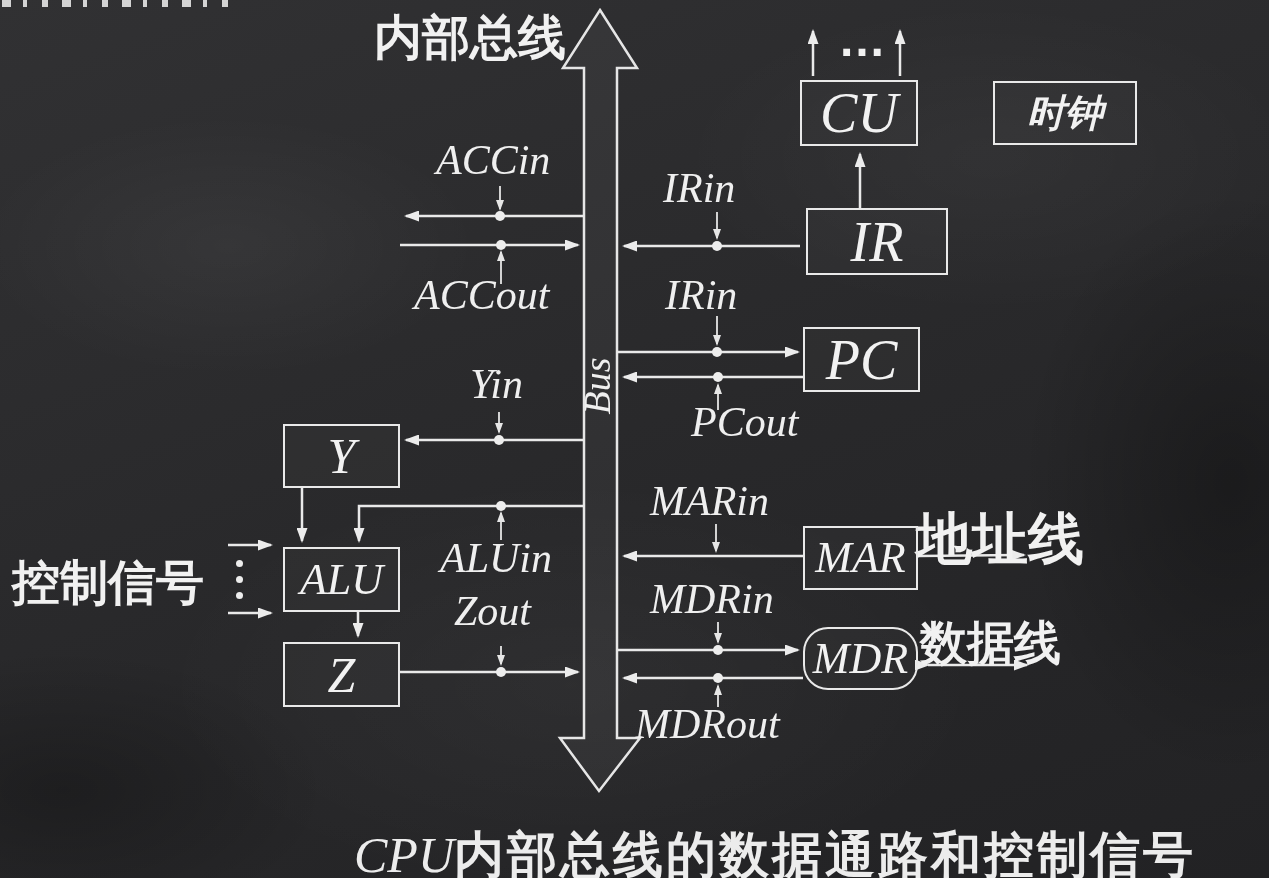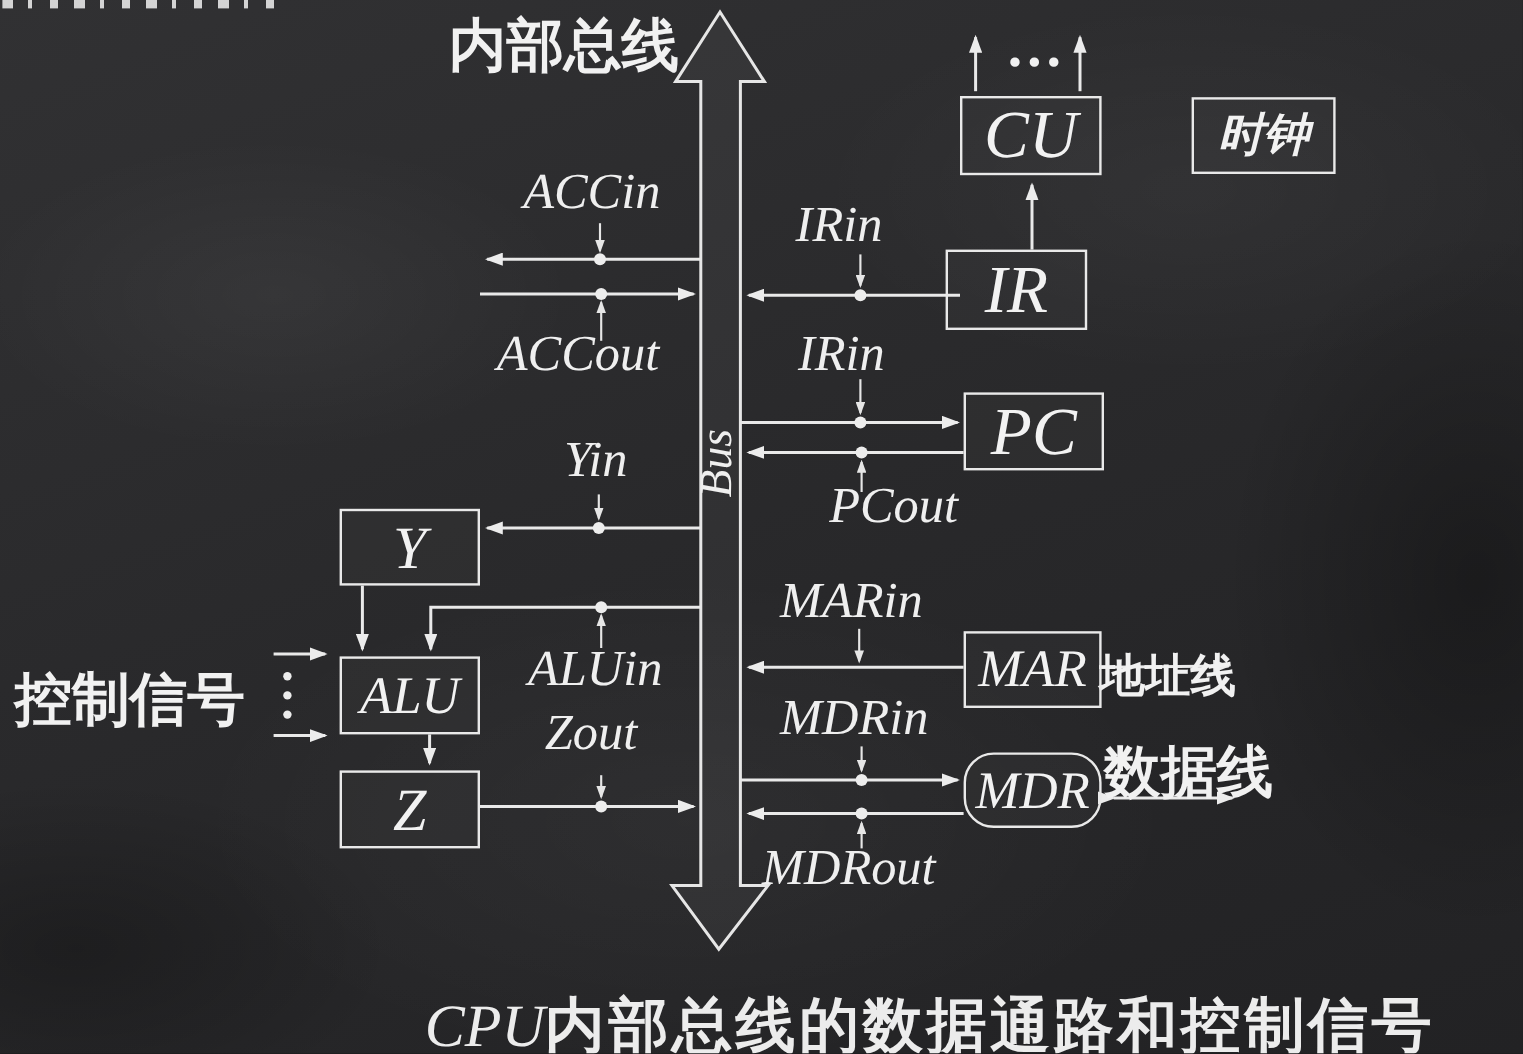--- a/index.html
+++ b/index.html
@@ -12,21 +12,21 @@
       radial-gradient(ellipse 420px 220px at 18% 28%, rgba(255,255,255,.045), transparent 60%),
       radial-gradient(ellipse 520px 260px at 78% 18%, rgba(255,255,255,.035), transparent 60%),
       radial-gradient(ellipse 640px 320px at 45% 78%, rgba(255,255,255,.035), transparent 65%),
       radial-gradient(ellipse 300px 420px at 97% 55%, rgba(0,0,0,.30), transparent 70%),
       radial-gradient(ellipse 380px 200px at 5% 90%, rgba(0,0,0,.25), transparent 70%),
       linear-gradient(160deg,#313133 0%, #28282a 55%, #222224 100%);
     font-family:"Liberation Sans", sans-serif;
     color:#ececec;
   }
   .abs{position:absolute;}
-  .cn{font-family:Liberation Serif, serif;font-weight:700;color:#f1f1f1;}
+  .cn{font-family:Liberation Sans, sans-serif;font-weight:700;color:#f1f1f1;}
   .sig{font-family:"Liberation Serif", serif;font-style:italic;color:#efefef;
        font-size:42px;line-height:1;white-space:nowrap;}
   .box{
     position:absolute;box-sizing:border-box;
     border:2px solid #e9e9e9;
     background:rgba(255,255,255,.025);
     display:flex;align-items:center;justify-content:center;
   }
   .box .lbl{font-family:"Liberation Serif", serif;font-style:italic;line-height:1;color:#f2f2f2;}
   .f-lg{font-size:56px;}
@@ -187,31 +187,31 @@
   <div class="abs cn" style="left:12px;top:551px;font-size:48px;">控制信号</div>
 
   <div class="dot-col">
     <i></i>
       <i></i>
       <i></i>
   </div>
 
   <div class="abs cn" style="left:838px;top:12px;font-size:48px;letter-spacing:3px;">…</div>
 
-  <div class="abs cn" style="left:916px;top:502px;font-size:38px;margin-top:36px;">地址线</div>
+  <div class="abs cn" style="left:916px;top:502px;font-size:56px;">地址线</div>
 
   <div class="abs cn" style="left:920px;top:612px;font-size:47px;">数据线</div>
 
   <div class="box" style="left:800px;top:80px;width:118px;height:66px;">
     <span class="lbl f-lg">CU</span>
   </div>
-  <div class="box" style="left:993px;top:81px;width:120px;height:64px;">
+  <div class="box" style="left:993px;top:81px;width:144px;height:64px;">
     <span class="lbl clock-lbl">时钟</span>
   </div>
-  <div class="box" style="left:788px;top:208px;width:118px;height:67px;">
+  <div class="box" style="left:806px;top:208px;width:142px;height:67px;">
     <span class="lbl f-lg">IR</span>
   </div>
   <div class="box" style="left:803px;top:327px;width:117px;height:65px;">
     <span class="lbl f-lg">PC</span>
   </div>
   <div class="box" style="left:283px;top:424px;width:117px;height:64px;">
     <span class="lbl f-ml">Y</span>
   </div>
   <div class="box" style="left:803px;top:526px;width:115px;height:64px;">
     <span class="lbl f-md">MAR</span>

